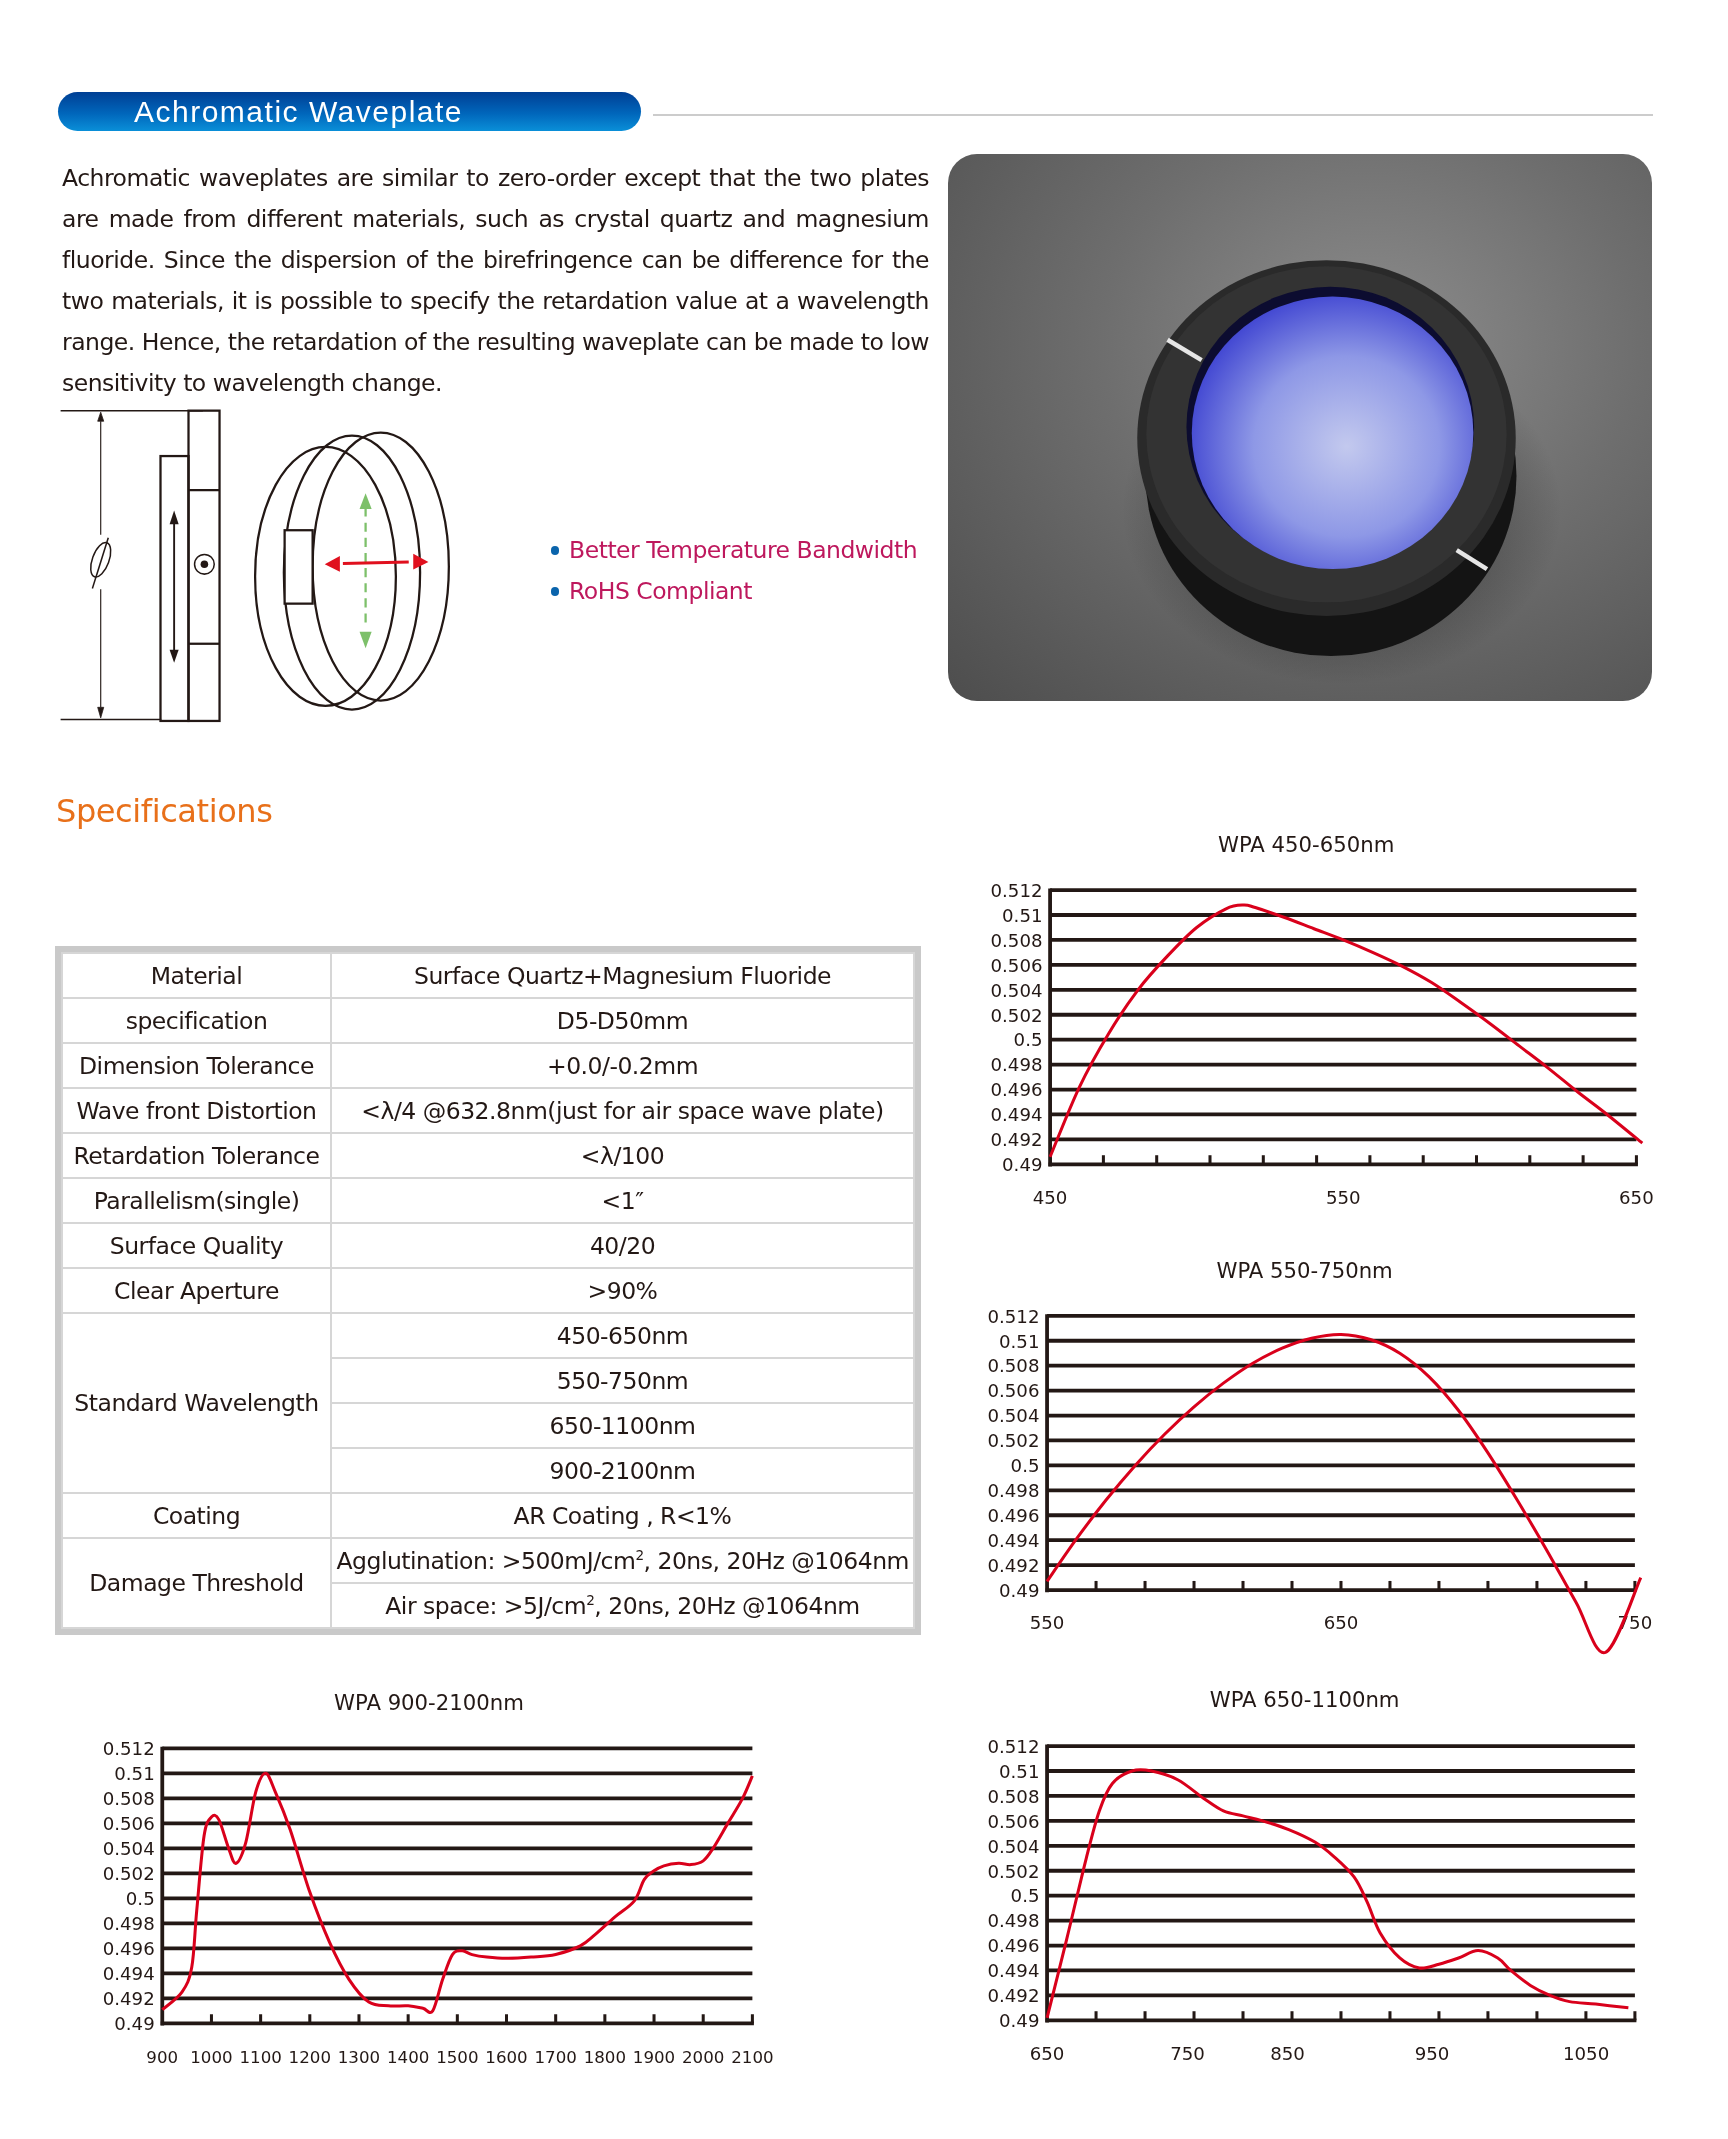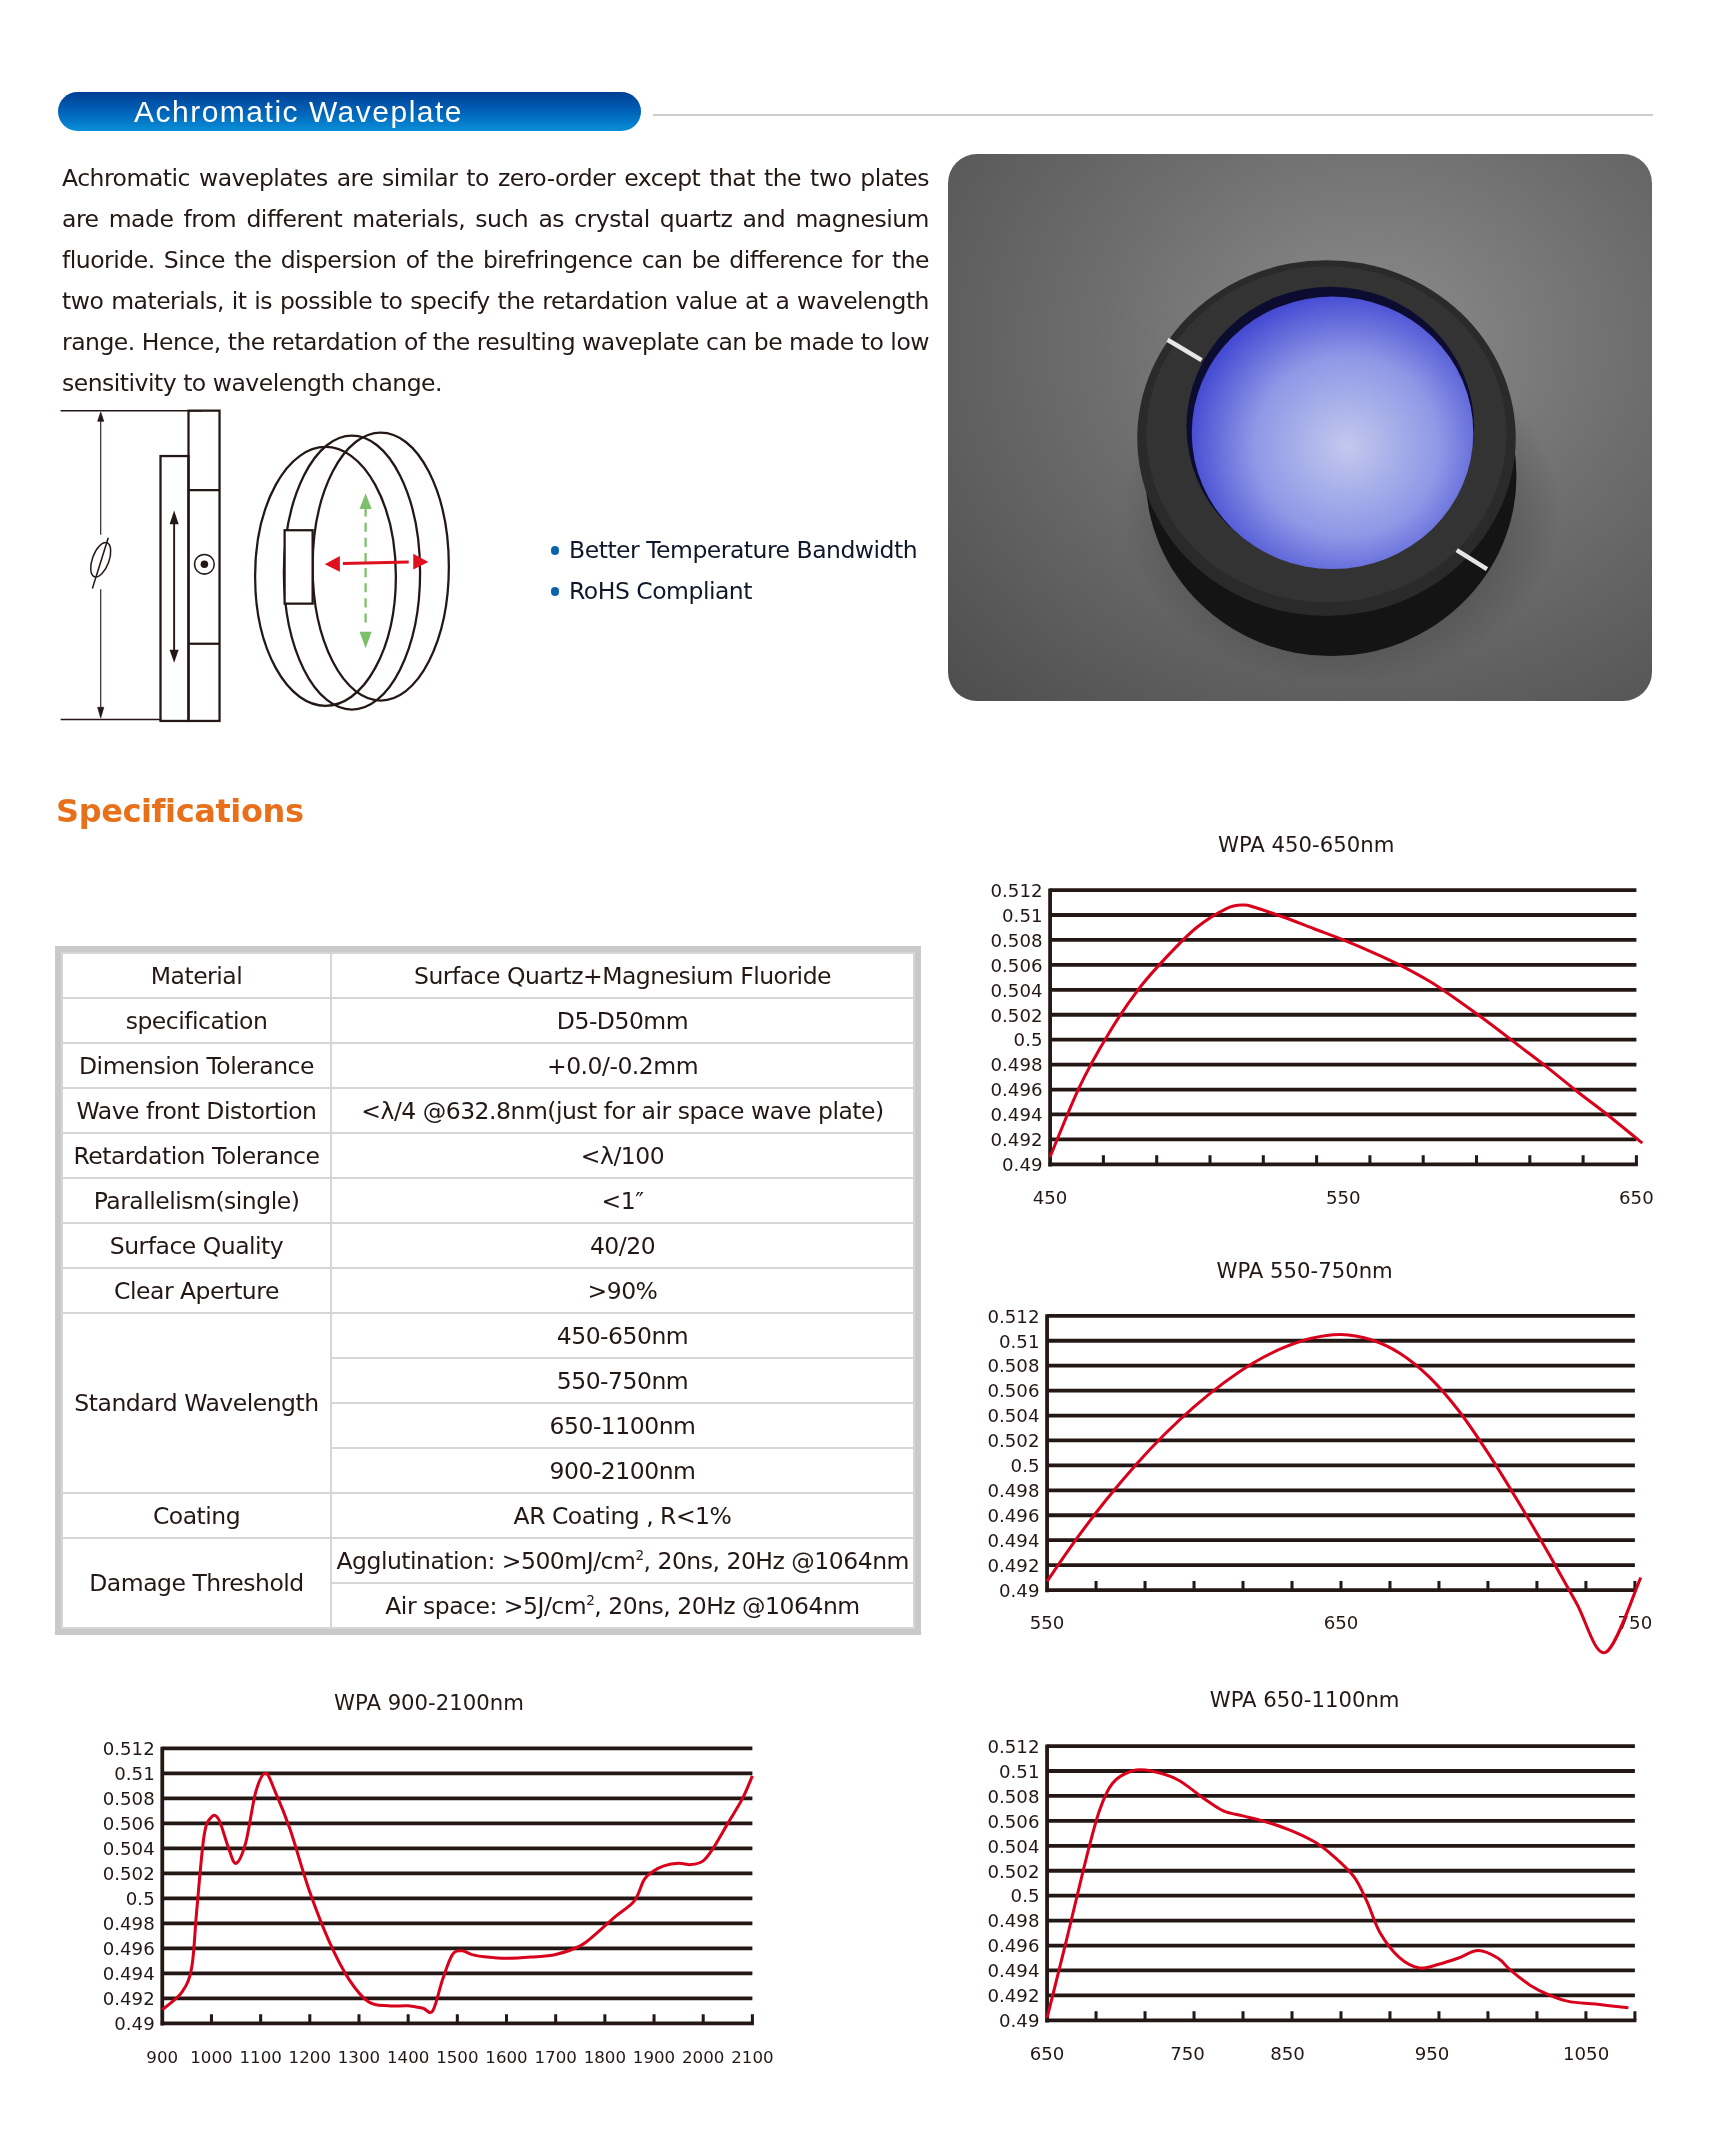--- a/index.html
+++ b/index.html
@@ -2,25 +2,25 @@
 <html style="font-size:12px"><head>
 <meta charset="utf-8">
 <style>
   html,body{margin:0;padding:0;background:#fff;}
   body{width:1729px;height:2140px;position:relative;overflow:hidden;font-family:"DejaVu Sans","Liberation Sans",sans-serif;color:#231815;}
   .abs{position:absolute;}
   .header-bar{left:58px;top:92px;width:583px;height:39px;border-radius:19.7px;background:linear-gradient(180deg,#003f94 0%,#0066bb 55%,#0a8fd8 100%);}
   .header-title{left:76px;top:0;height:44px;line-height:39px;color:#fff;font-family:Liberation Sans, sans-serif;font-size:30px;letter-spacing:1.5px;}
   .header-rule{left:653px;top:114px;width:1000px;height:2.3px;background:#cccccc;}
   .intro{left:62px;top:158px;width:867px;font-size:23.5px;line-height:41px;text-align:justify;text-align-last:left;font-family:"DejaVu Sans",sans-serif;letter-spacing:-0.5px;}
-  .features{left:551px;top:530px;list-style:none;margin:0;padding:0;color:#0f172a;font-size:23.5px;line-height:41px;letter-spacing:-0.5px;}
+  .features{left:551px;top:530px;list-style:none;margin:0;padding:0;color:#be185d;font-size:23.5px;line-height:41px;letter-spacing:-0.5px;}
   .features li{display:flex;align-items:center;}
   .features .dot{display:inline-block;width:8.3px;height:8.3px;border-radius:50%;background:#0a64ac;margin-right:9.8px;}
   .photo{left:948px;top:154px;width:704px;height:547px;border-radius:29px;overflow:hidden;background:radial-gradient(ellipse at 60% 35%,#8d8d8d 0%,#6e6e6e 45%,#4d4d4d 100%);}
-  .specs-title{left:56px;top:792px;color:#e8701a;font-size:32px;font-family:"DejaVu Sans",sans-serif;letter-spacing:-0.4px;font-weight:bold;}
+  .specs-title{left:56px;top:792px;color:#e8701a;font-size:32px;font-family:"DejaVu Sans",sans-serif;letter-spacing:-0.4px;}
   .spec-table{left:55px;top:898px;width:866px;height:689px;border:6px solid #c9c9c9;box-sizing:border-box;border-collapse:collapse;margin-top:48px;}
   table.spec{width:100%;height:100%;border-collapse:collapse;table-layout:fixed;font-size:23.5px;letter-spacing:-0.5px;}
   table.spec td{border:2.3px solid #d6d6d6;text-align:center;vertical-align:middle;padding:0 4.5px;white-space:nowrap;}
   table.spec td.k{width:258px;}
   sup{font-size:13.6px;vertical-align:super;line-height:0;}
   svg text{font-family:"DejaVu Sans","Liberation Sans",sans-serif;}
 </style>
 </head>
 <body>
 

